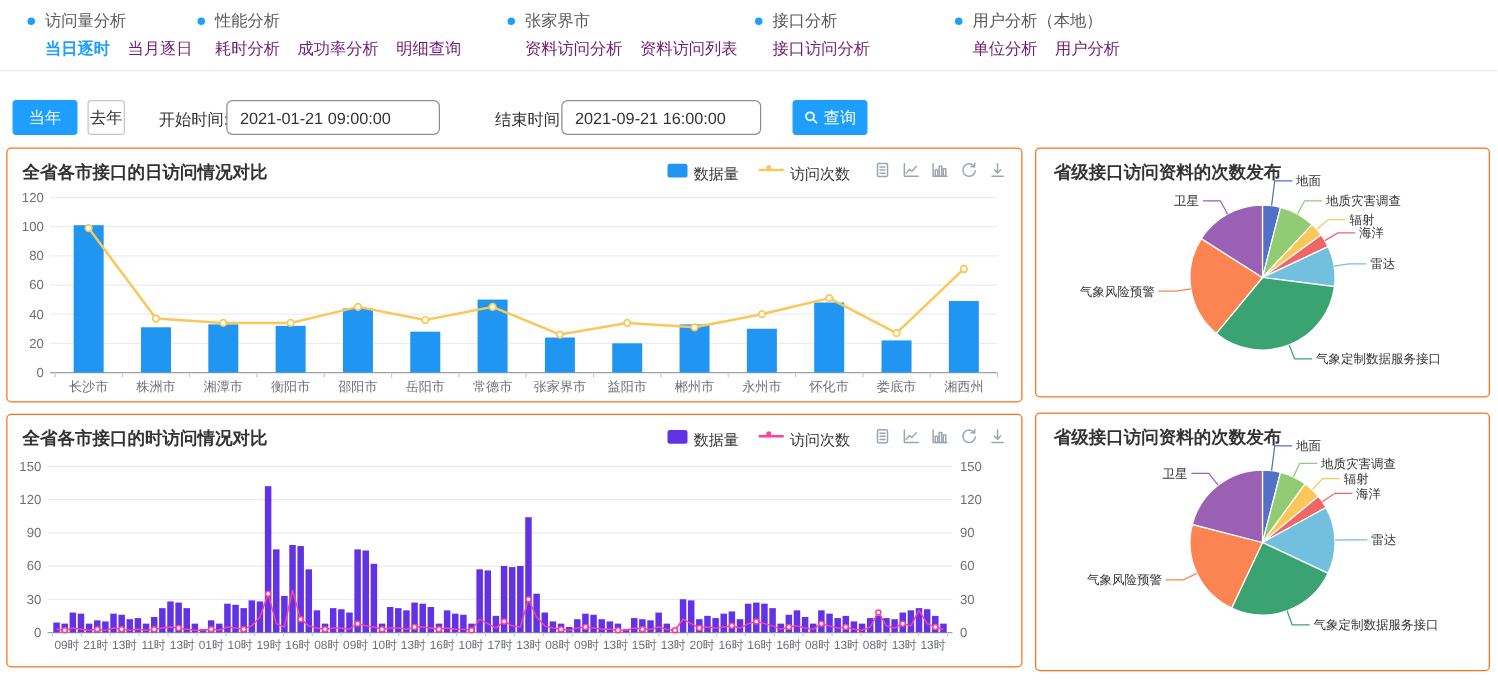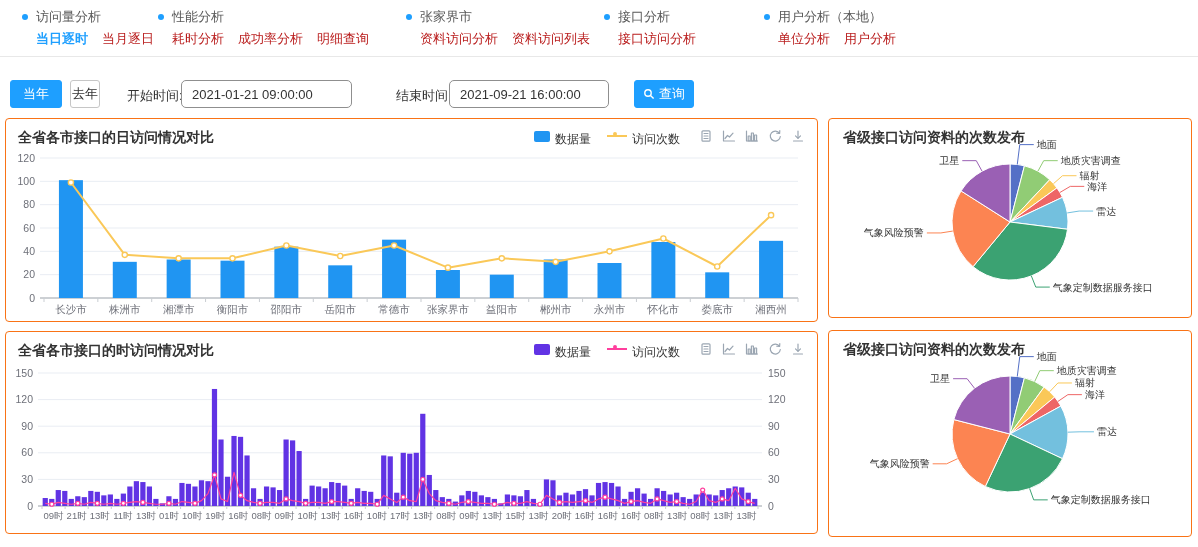--- a/index.html
+++ b/index.html
@@ -5,21 +5,21 @@
 *{margin:0;padding:0;box-sizing:border-box}
 html,body{background:#fff}
 body{width:1198px;height:547px;position:relative;overflow:hidden;
      font-family:"Liberation Sans","DejaVu Sans",sans-serif;font-size:13px;color:#333}
 
 .nav{position:absolute;left:0;top:0;width:1198px;height:57px;border-bottom:1px solid #e8e8e8;background:#fff}
 .nav-group{position:absolute;top:9px}
 .nav-dot{position:absolute;left:-14px;top:5px;width:6px;height:6px;border-radius:50%;background:var(--accent)}
 .nav-group-title{color:#595959;font-size:13px;line-height:16px;margin-bottom:5px;white-space:nowrap}
 .nav-subs{white-space:nowrap}
-.nav-subs span{margin-right:14px;color:#b91c1c;cursor:pointer;font-size:13px}
+.nav-subs span{margin-right:14px;color:#701a75;cursor:pointer;font-size:13px}
 .nav-subs span.active{color:var(--accent);font-weight:bold}
 
 .btn{position:absolute;height:28px;border-radius:3px;font-size:13px;cursor:pointer;
      display:flex;align-items:center;justify-content:center;font-family:Liberation Serif, serif}
 .btn-primary{background:var(--accent);color:#fff;border:1px solid var(--accent)}
 .btn-ghost{background:#fff;border:1px solid #c6c6c6;color:#333}
 .flabel{position:absolute;font-size:13px;color:#333;white-space:nowrap}
 .time-input{position:absolute;height:28px;border:1px solid #8f8f8f;border-radius:5px;padding:12px 10px;
      font-size:13px;color:#333;font-family:inherit;background:#fff}
 .btn-search svg{margin-right:4px}

